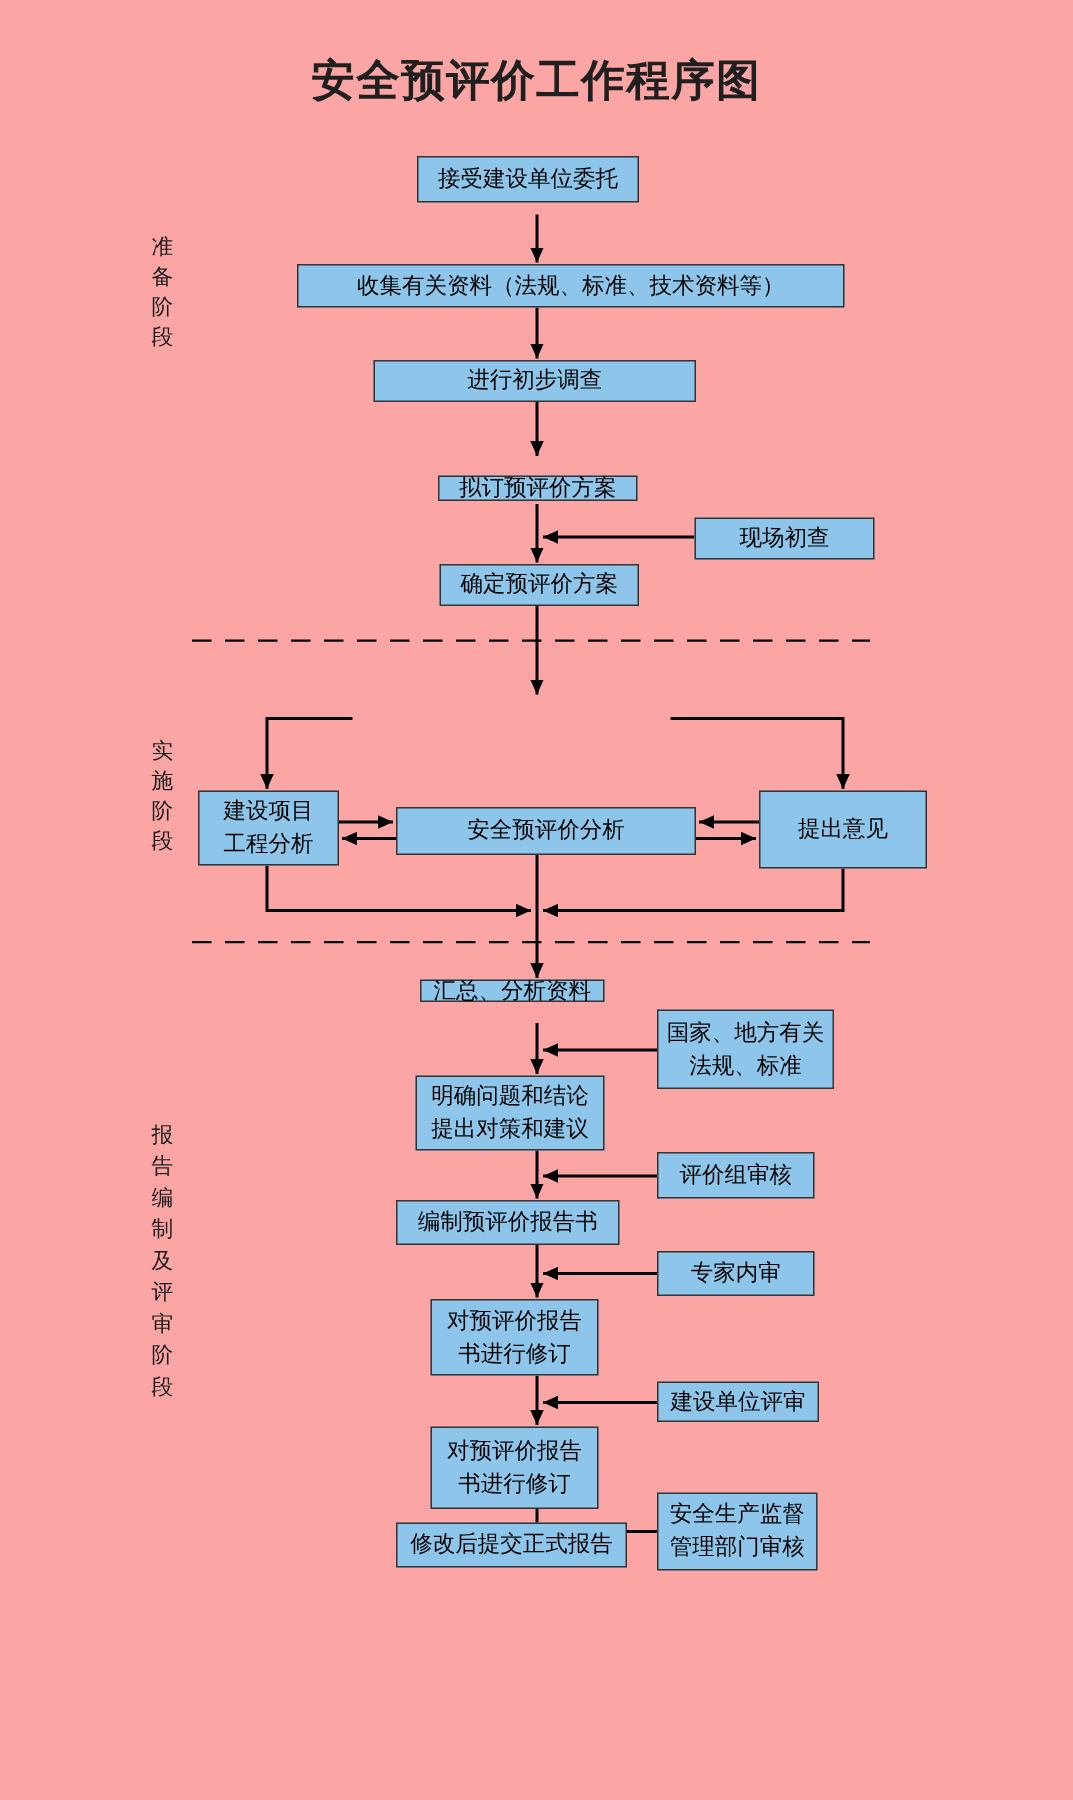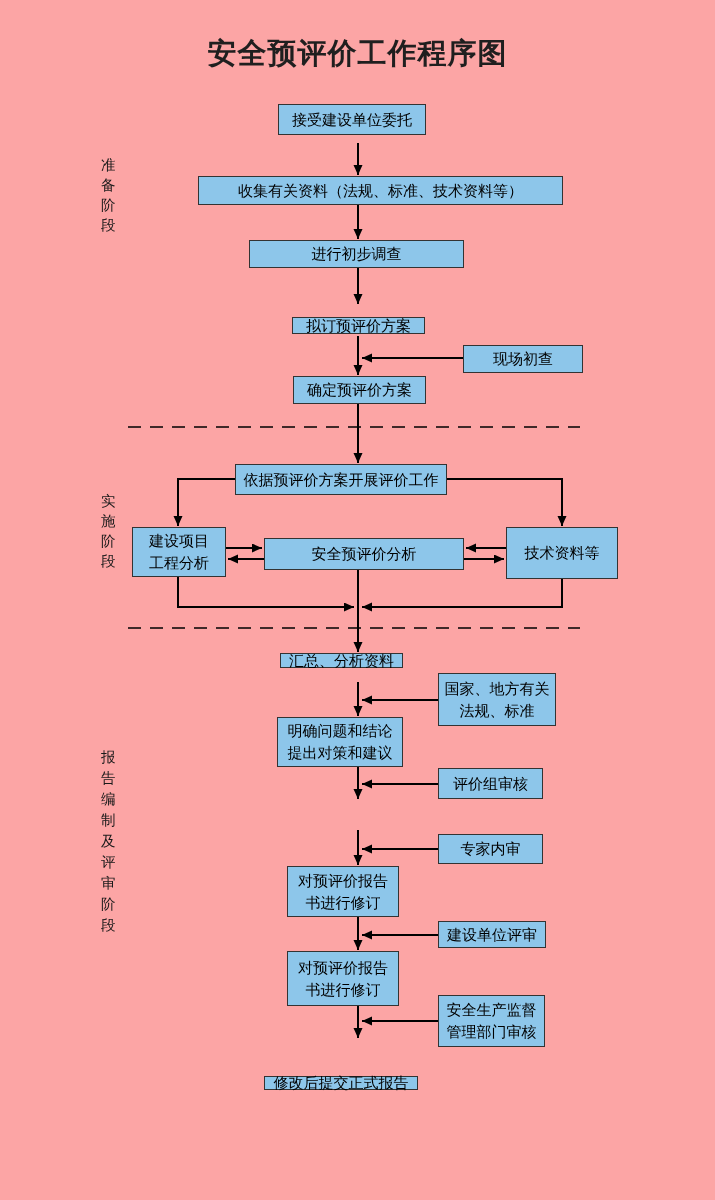--- a/index.html
+++ b/index.html
@@ -89,34 +89,34 @@
   <div class="phase-label" style="left:101px;top:155px;">准备阶段</div>
   <div class="phase-label" style="left:101px;top:491px;">实施阶段</div>
   <div class="phase-label tall" style="left:101px;top:747px;">报告编制及评审阶段</div>
 
   <div class="node" style="left:278px;top:104px;width:148px;height:31px;">接受建设单位委托</div>
   <div class="node" style="left:198px;top:176px;width:365px;height:29px;">收集有关资料（法规、标准、技术资料等）</div>
   <div class="node" style="left:249px;top:240px;width:215px;height:28px;">进行初步调查</div>
   <div class="node" style="left:292px;top:305px;width:133px;height:17px;margin-top:12px;">拟订预评价方案</div>
   <div class="node" style="left:463px;top:345px;width:120px;height:28px;">现场初查</div>
   <div class="node" style="left:293px;top:376px;width:133px;height:28px;">确定预评价方案</div>
-  <div class="node" style="left:235px;top:464px;width:212px;height:31px;">依据预评价方案开展评价工作</div>
   <div class="node" style="left:132px;top:527px;width:94px;height:50px;">建设项目
 工程分析</div>
   <div class="node" style="left:264px;top:538px;width:200px;height:32px;">安全预评价分析</div>
-  <div class="node" style="left:506px;top:527px;width:112px;height:52px;">技术资料等</div>
+  <div class="node" style="left:506px;top:527px;width:112px;height:52px;">提出意见</div>
   <div class="node" style="left:280px;top:653px;width:123px;height:15px;">汇总、分析资料</div>
   <div class="node" style="left:438px;top:673px;width:118px;height:53px;">国家、地方有关
 法规、标准</div>
   <div class="node" style="left:277px;top:717px;width:126px;height:50px;">明确问题和结论
 提出对策和建议</div>
   <div class="node" style="left:438px;top:768px;width:105px;height:31px;">评价组审核</div>
+  <div class="node" style="left:264px;top:800px;width:149px;height:30px;">编制预评价报告书</div>
   <div class="node" style="left:438px;top:834px;width:105px;height:30px;">专家内审</div>
   <div class="node" style="left:287px;top:866px;width:112px;height:51px;">对预评价报告
 书进行修订</div>
   <div class="node" style="left:438px;top:921px;width:108px;height:27px;">建设单位评审</div>
   <div class="node" style="left:287px;top:951px;width:112px;height:55px;">对预评价报告
 书进行修订</div>
   <div class="node" style="left:438px;top:995px;width:107px;height:52px;">安全生产监督
 管理部门审核</div>
-  <div class="node" style="left:264px;top:1076px;width:154px;height:14px;">修改后提交正式报告</div>
+  <div class="node" style="left:264px;top:1015px;width:154px;height:30px;">修改后提交正式报告</div>
 
 </div>
 
 </body></html>

